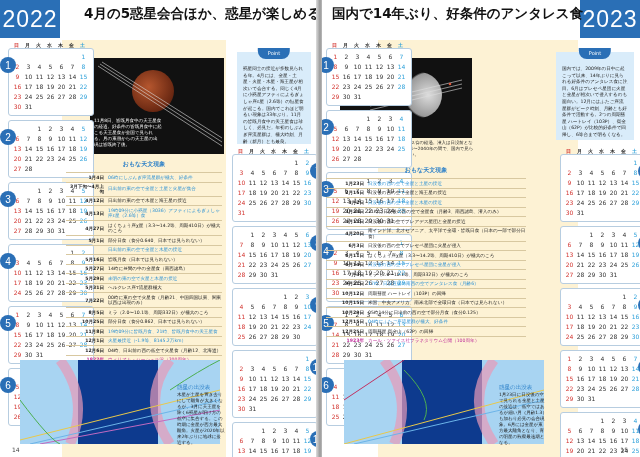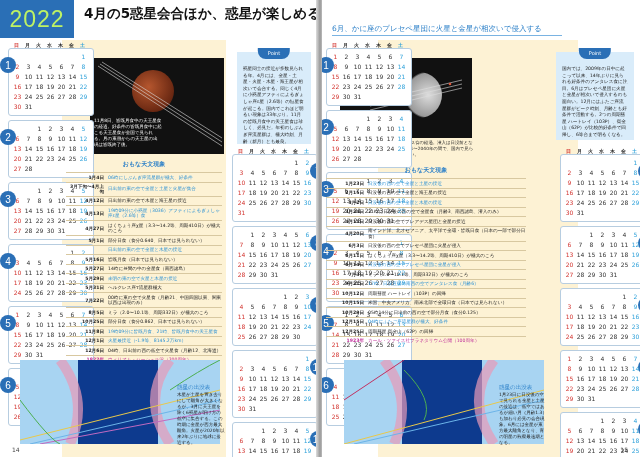--- a/index.html
+++ b/index.html
@@ -1,21 +1,21 @@
 <!DOCTYPE html>
 <html><head>
 <meta charset="utf-8">
 <style>
 *{box-sizing:border-box;margin:0;padding:0}
 body{width:640px;height:457px;overflow:hidden;background:#c8c8c8;font-family:"DejaVu Sans",sans-serif;position:relative}
 .page{position:absolute;top:0;height:457px;background:#fff;overflow:hidden}
 .page.left{left:0;width:318px}
 .page.right{left:322px;width:318px}
 .gutter{position:absolute;left:316px;top:0;width:8px;height:457px;background:linear-gradient(90deg,#ddd,#999,#ddd)}
-.yearbox{position:absolute;top:0;width:74px;height:38px;background:#2a6fb6;color:#bef264;font-size:23px;font-family:"Liberation Sans",sans-serif;display:flex;align-items:center;justify-content:center;letter-spacing:1px}
+.yearbox{position:absolute;top:0;width:60px;height:38px;background:#2a6fb6;color:#ffffff;font-size:23px;font-family:"Liberation Sans",sans-serif;display:flex;align-items:center;justify-content:center;letter-spacing:1px}
 .left .yearbox{left:0}
 .right .yearbox{right:0}
 .title{position:absolute;top:5px;font-size:13.5px;font-weight:bold;color:#111;white-space:nowrap}
 .subtitle{position:absolute;top:24px;font-size:7.5px;color:#2a7fc8;white-space:nowrap;border-bottom:1px solid #7ab3e2;padding-bottom:1px}
 .left .title{left:84px}.left .subtitle{left:84px;width:230px}
 .right .title{left:10px}.right .subtitle{left:10px;width:230px}
 .creambg{position:absolute;top:40px;background:#fdf2d4}
 .left .creambg{left:62px;width:164px;height:417px}
 .right .creambg{left:56px;width:200px;height:417px}
 .photo{position:absolute;background:#111;overflow:hidden}
@@ -742,21 +742,22 @@
   <div class="chart-note">
     <h4>惑星の出没表</h4>
     <div>木星が土星を置き去りにして離角が大きくなるが、3月に天王星を除く6惑星が明け方の低空に集合する。この時期に金星が西方最大離角。火星が2020年以来2年ぶりに地球に接近する。</div>
   </div>
   <div class="pgnum">14</div>
 </div>
 
 <div class="gutter"></div>
 
 <div class="page right">
-  <div class="subtitle">6月、かに座のプレセペ星団に火星と金星が相次いで侵入する</div>
+  <div class="yearbox">2023</div>
+  <div class="title">国内で14年ぶり、好条件のアンタレス食</div>
   <div class="creambg"></div>
 
   <div class="photo" style="left:18px;width:132px">
     <div class="moon" style="left:56px;top:14px;width:46px;height:46px;background:radial-gradient(circle at 70% 50%,#ddd,#999 55%,#111 60%)"></div>
     <svg width="132" height="80" style="position:absolute;left:0;top:0">
       <line x1="30" y1="44" x2="122" y2="22" stroke="#ddd" stroke-width="0.6"></line>
       <line x1="30" y1="48" x2="122" y2="26" stroke="#ddd" stroke-width="0.6"></line>
       <line x1="30" y1="52" x2="122" y2="30" stroke="#ddd" stroke-width="0.6"></line>
       <circle cx="40" cy="44" r="1.3" fill="#e0563a"></circle>
         <circle cx="60" cy="40" r="1.3" fill="#e0563a"></circle>

